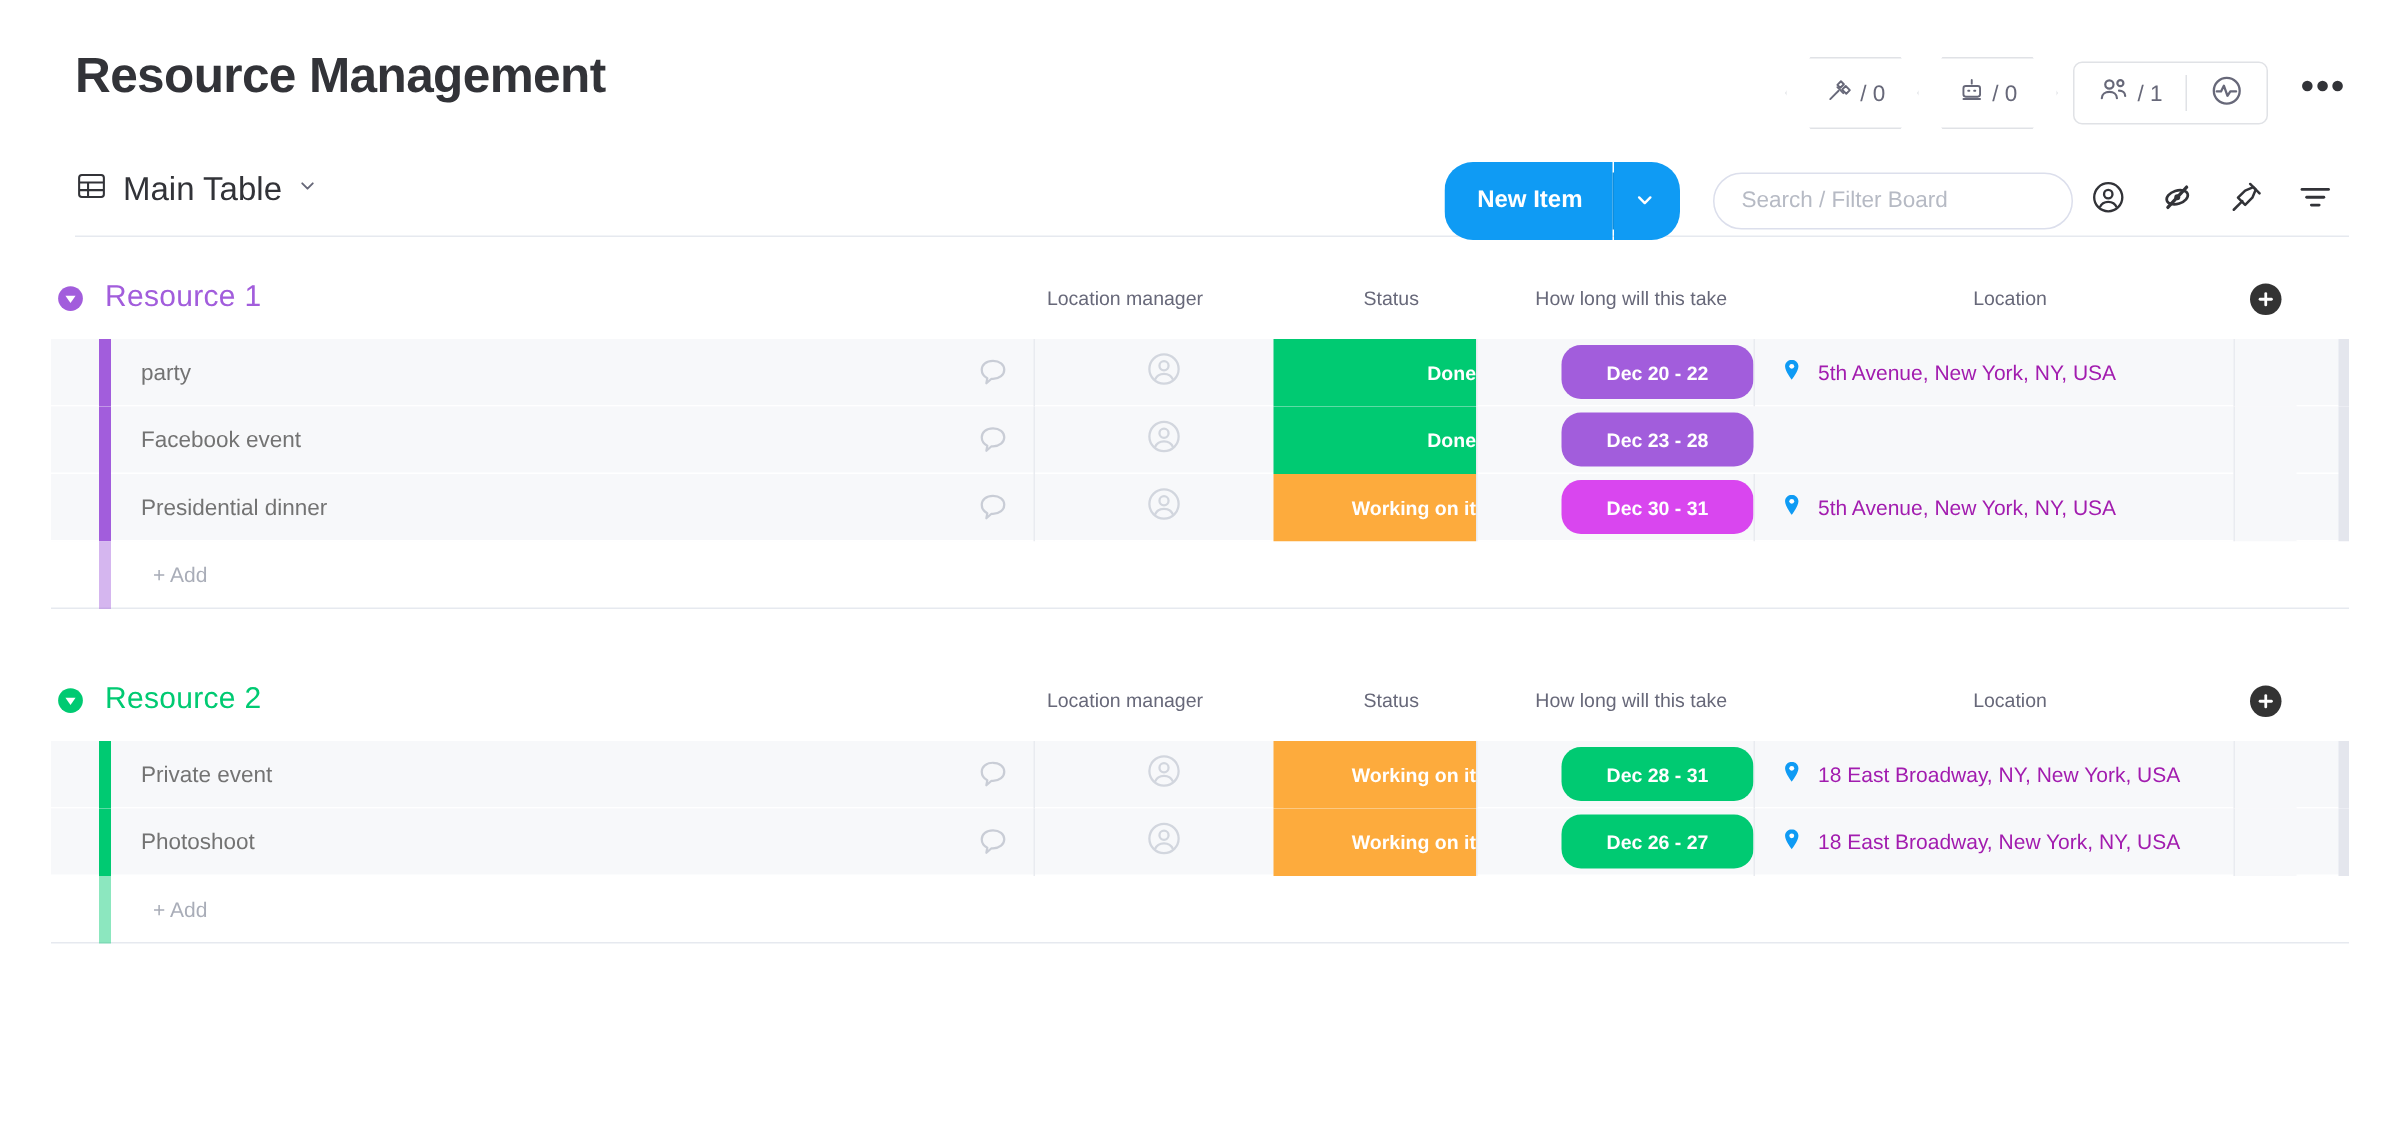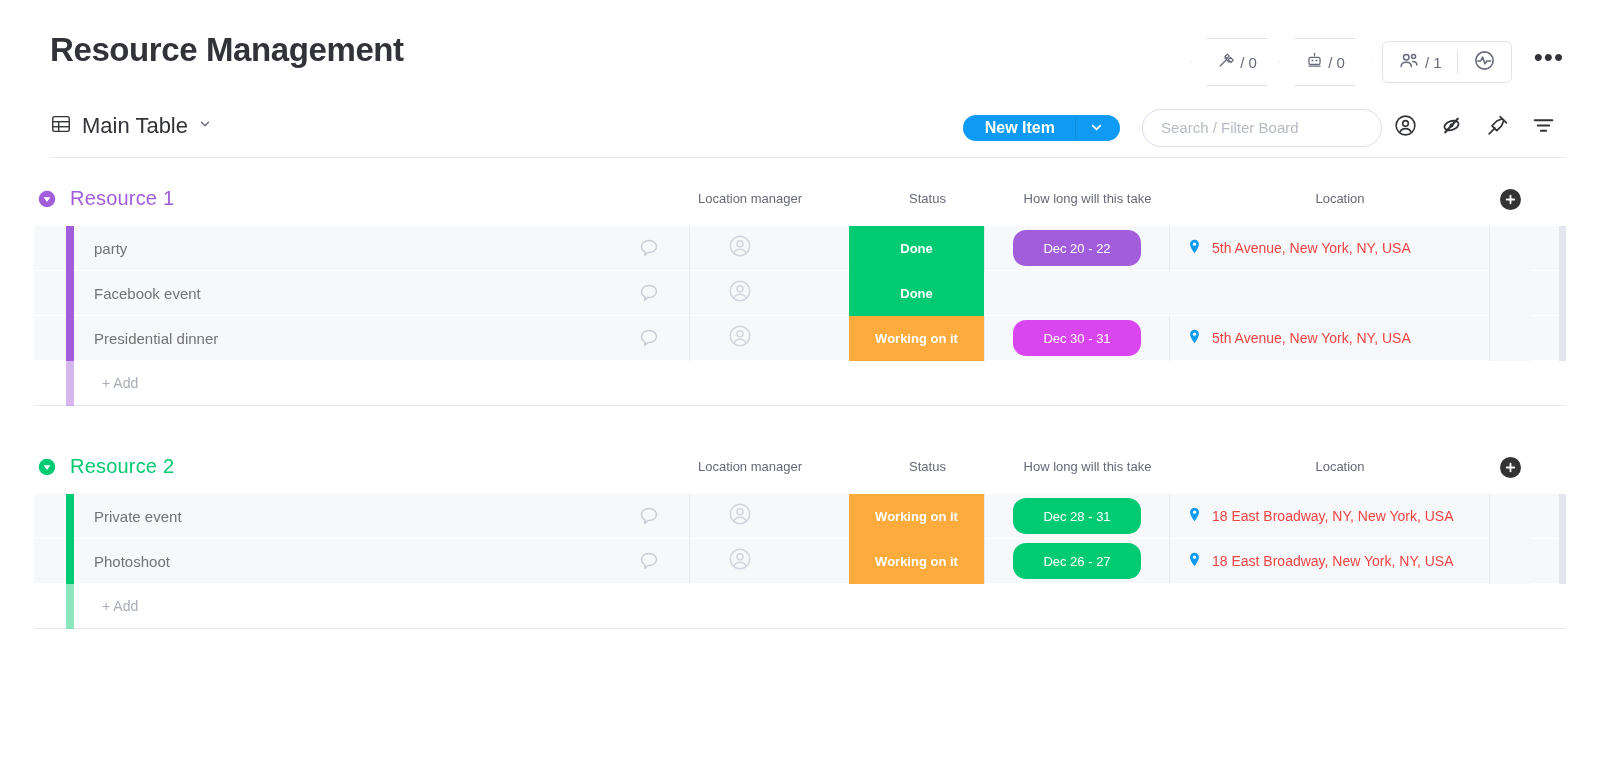--- a/index.html
+++ b/index.html
@@ -64,21 +64,21 @@
   }
   .view-tab { display: flex; align-items: center; gap: 10px; cursor: pointer; }
   .view-tab .vt-label { font-size: 22px; color: #323338; }
   .chev { color: #676879; }
 
   .toolbar-right {
     position: absolute; right: 0; top: 12px;
     display: flex; align-items: center; gap: 0;
   }
   .newitem {
-    display: flex; align-items: center; height: 26px;
+    display: flex; align-items: center; height: 52px;
     border-radius: 19px; overflow: hidden; cursor: pointer; text-align: right;
   }
   .newitem-main {
     background: #0f9bf4; color: #fff; font-size: 16px; font-weight: 700;
     padding: 0 20px 0 22px; height: 100%; display: flex; align-items: center;
   }
   .newitem-sep { width: 1px; height: 38px; background: #0d8ddd; }
   .newitem-arrow {
     background: #0f9bf4; color: #fff; height: 100%;
     display: flex; align-items: center; padding: 0 16px 0 13px;
@@ -144,37 +144,37 @@
     display: flex; align-items: center;
     font-size: 15px; color: #737373;
   }
   .row .add-text {
     position: absolute; left: 68px; top: 0; height: 45px;
     display: flex; align-items: center; font-size: 14px; color: #a9adb8;
     cursor: pointer;
   }
   .cell {
     position: absolute; top: 0; height: 45px;
-    display: flex; align-items: center; justify-content: center;
+    display: flex; align-items: center; justify-content: flex-end;
     border-left: 1px solid #e9ebf0;
   }
   .cell.nob { border-left: none; }
   .status-cell {
     color: #fff; font-size: 13px; font-weight: 700;
     border-left: none;
   }
   .date-pill {
     height: 32px; border-radius: 13px; color: #fff;
-    font-size: 13px; font-weight: 400;
+    font-size: 13px; font-weight: 700;
     display: flex; align-items: center; justify-content: center;
     padding: 18px 18px; min-width: 128px;
   }
   .loc-cell {
     justify-content: flex-start !important; padding-left: 16px;
-    font-size: 14px; color: #ef4444; gap: 9px;
+    font-size: 14px; color: #a21caf; gap: 9px;
   }
   .blank-cell { background: #f7f8fa; border-left: 1px solid #e9ebf0; }
   .scroll-edge {
     position: absolute; right: 0; top: 0; width: 7px; height: 45px;
     background: #e4e6ed;
   }
   .icon-muted { color: #c9cdd6; }
 </style>
 </head>
 <body>
@@ -381,20 +381,23 @@
             <div class="cell" style="left:655px;width:100px">
             <span><svg width="26" height="26" viewBox="0 0 24 24" fill="none" stroke="#d2d6de" stroke-width="1.4">
                   <circle cx="12" cy="12" r="9"></circle>
                   <circle cx="12" cy="10" r="2.8"></circle>
                   <path d="M6.4 18.6 c1-2.4 3.1-3.6 5.6-3.6 s4.6 1.2 5.6 3.6"></path>
                 </svg></span>
             </div>
             <div class="cell status-cell" style="left:815px;width:135px;background:#00ca72">
             <span>Done</span>
             </div>
+            <div class="cell" style="left:950px;width:185px">
+            <span class="date-pill" style="background:#a25ddc">Dec 23 - 28</span>
+            </div>
             <div class="cell blank-cell" style="left:1455px;width:42px"></div>
             <div class="scroll-edge"></div>
           </div>
           <div class="row">
             <div class="strip" style="background:#a25ddc"></div>
             <div class="title">Presidential dinner</div>
             <div class="cell nob icon-muted" style="left:590px;width:50px">
               <svg width="24" height="24" viewBox="0 0 24 24" fill="none" stroke="#c9cdd6" stroke-width="1.5" stroke-linejoin="round">
                 <path d="M12 4.5 c4.4 0 7.5 2.6 7.5 6 s-3.1 6-7.5 6 h-1 l-3.4 3 .6-3.4 C6 15 4.5 12.9 4.5 10.5 c0-3.4 3.1-6 7.5-6z"></path>
               </svg>

